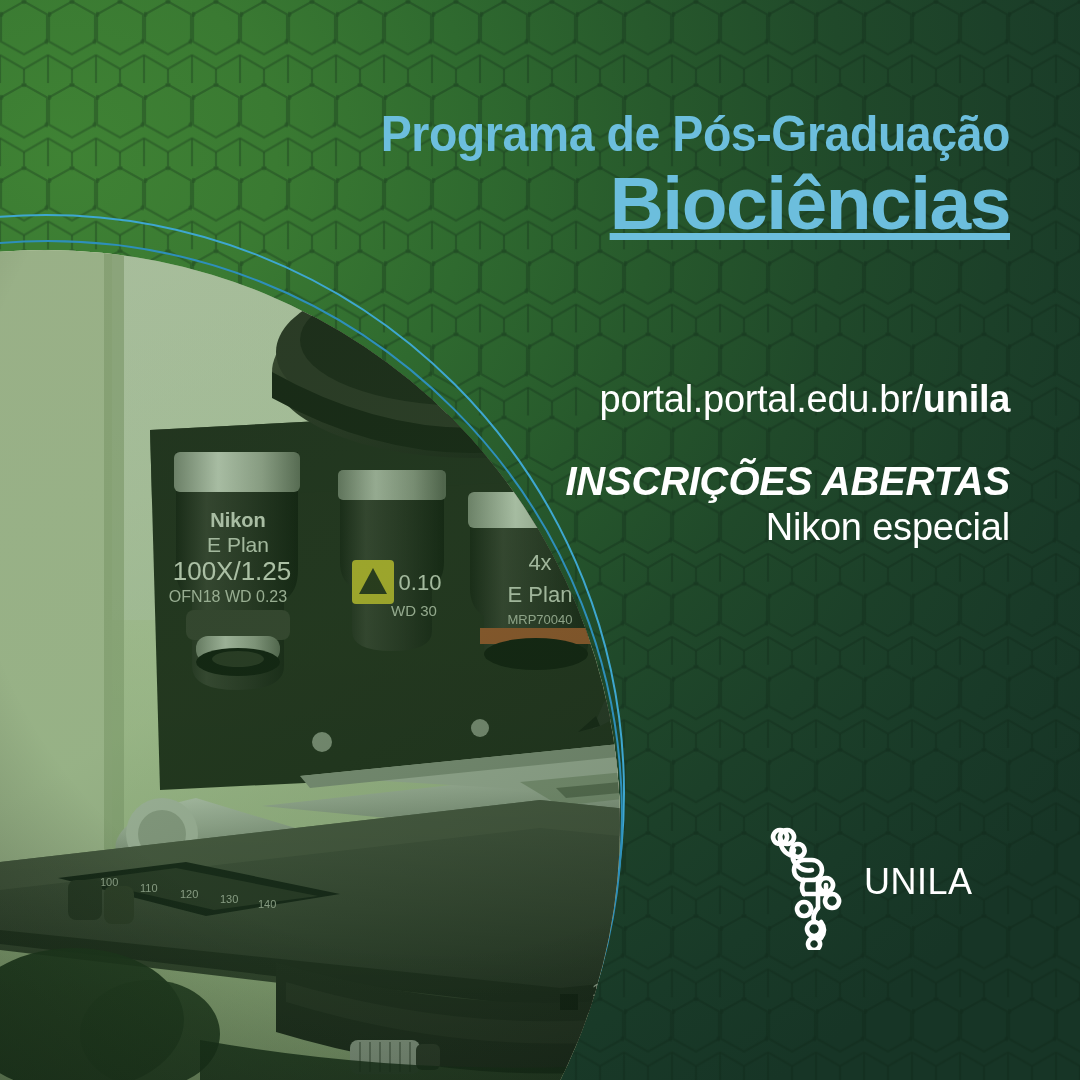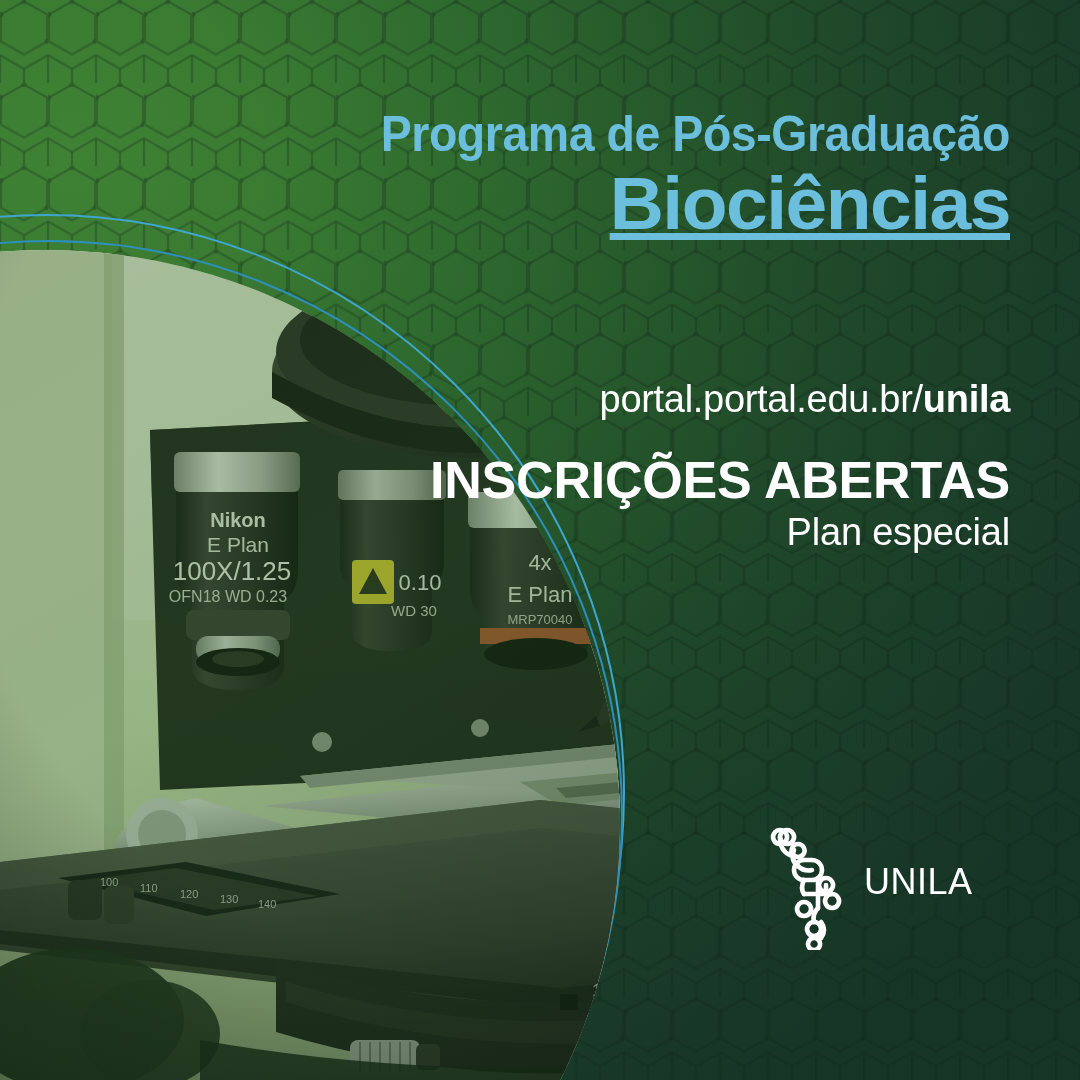--- a/index.html
+++ b/index.html
@@ -119,26 +119,27 @@
     color: #ffffff;
     font-size: 38px;
     font-weight: 400;
     letter-spacing: -.3px;
     line-height: 1.1;
     white-space: nowrap;
   }
   .t-url b { font-weight: 700; }
   .t-insc {
     color: #ffffff;
-    font-size: 52px;
+    font-size: 40px;
     font-weight: 700;
     letter-spacing: -.2px;
     line-height: 1.12;
-    margin-top: 30px;
+    margin-top: 38px;
     white-space: nowrap;
+    font-style: italic;
   }
   .t-sub {
     color: #ffffff;
     font-size: 38px;
     font-weight: 400;
     letter-spacing: -.2px;
     line-height: 1.12;
     margin-top: 2px;
     white-space: nowrap;
   }
@@ -388,21 +389,21 @@
   </div>
 
   <div class="copy">
     <div class="t-program">Programa de Pós-Graduação</div>
     <div class="t-course">Biociências</div>
   </div>
 
   <div class="block2">
     <div class="t-url"><span>portal.portal.edu.br/</span><b>unila</b></div>
     <div class="t-insc">INSCRIÇÕES ABERTAS</div>
-    <div class="t-sub">Plan especial</div>
+    <div class="t-sub">Nikon especial</div>
   </div>
 
   <div class="logo">
     <svg class="logo-mark" viewBox="0 0 96 132">
       <g fill="none" stroke="#ffffff" stroke-width="4.6" stroke-linecap="round" stroke-linejoin="round">
 
         <path d="M20,12 a7,7 0 1 0 0.1,0 Z"></path>
         <path d="M27,12 a7,7 0 1 0 0.1,0 Z"></path>
         <path d="M20,19 q0,14 10,18"></path>
 

